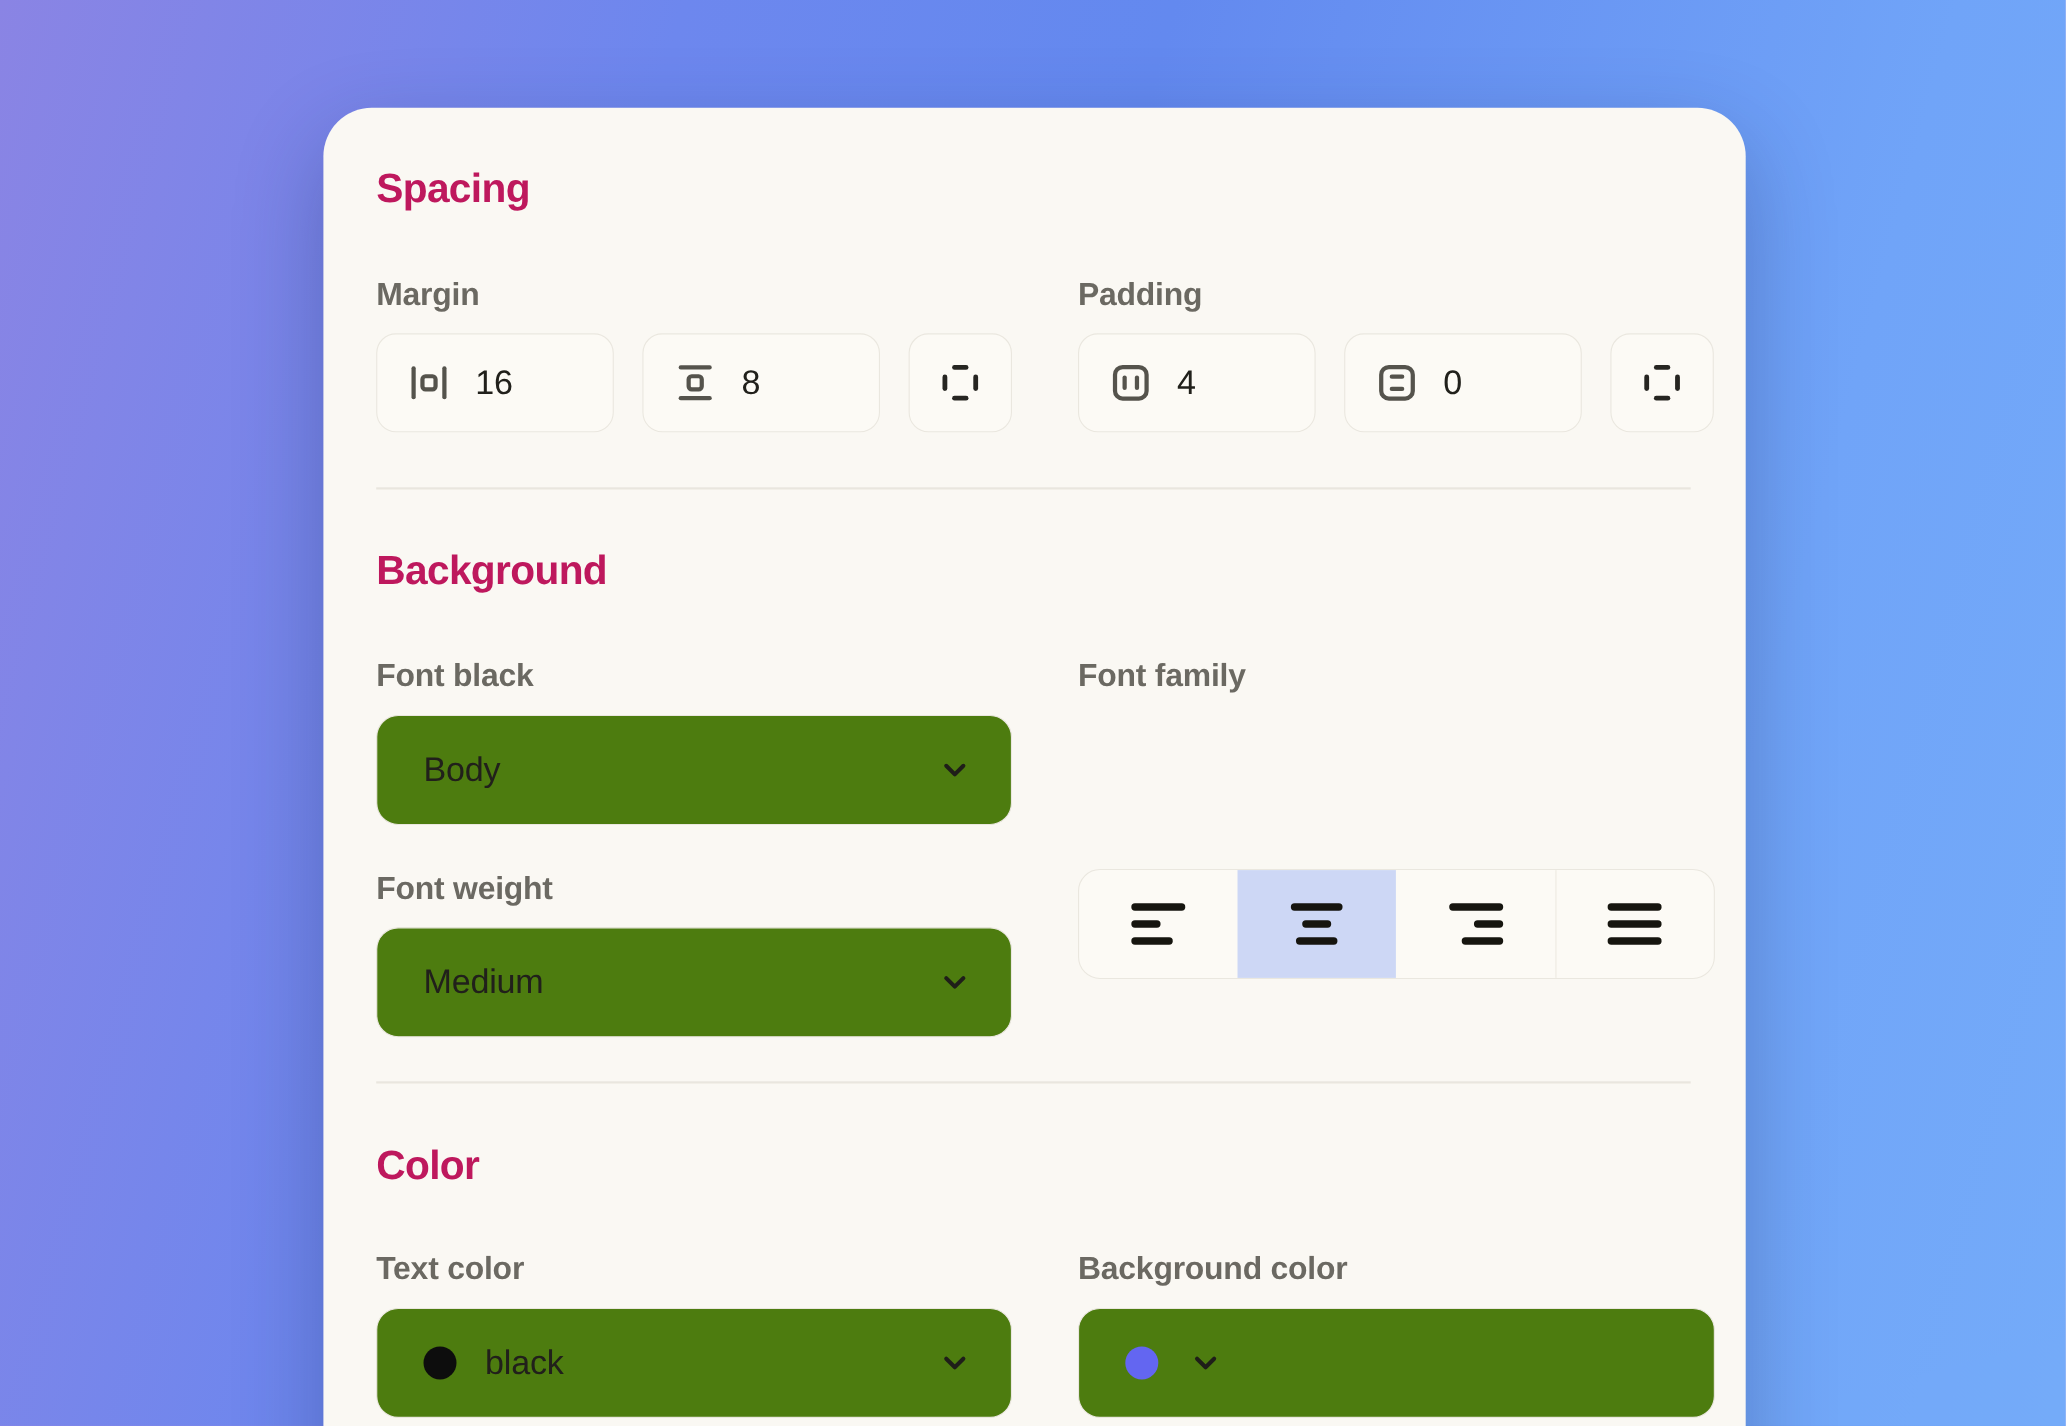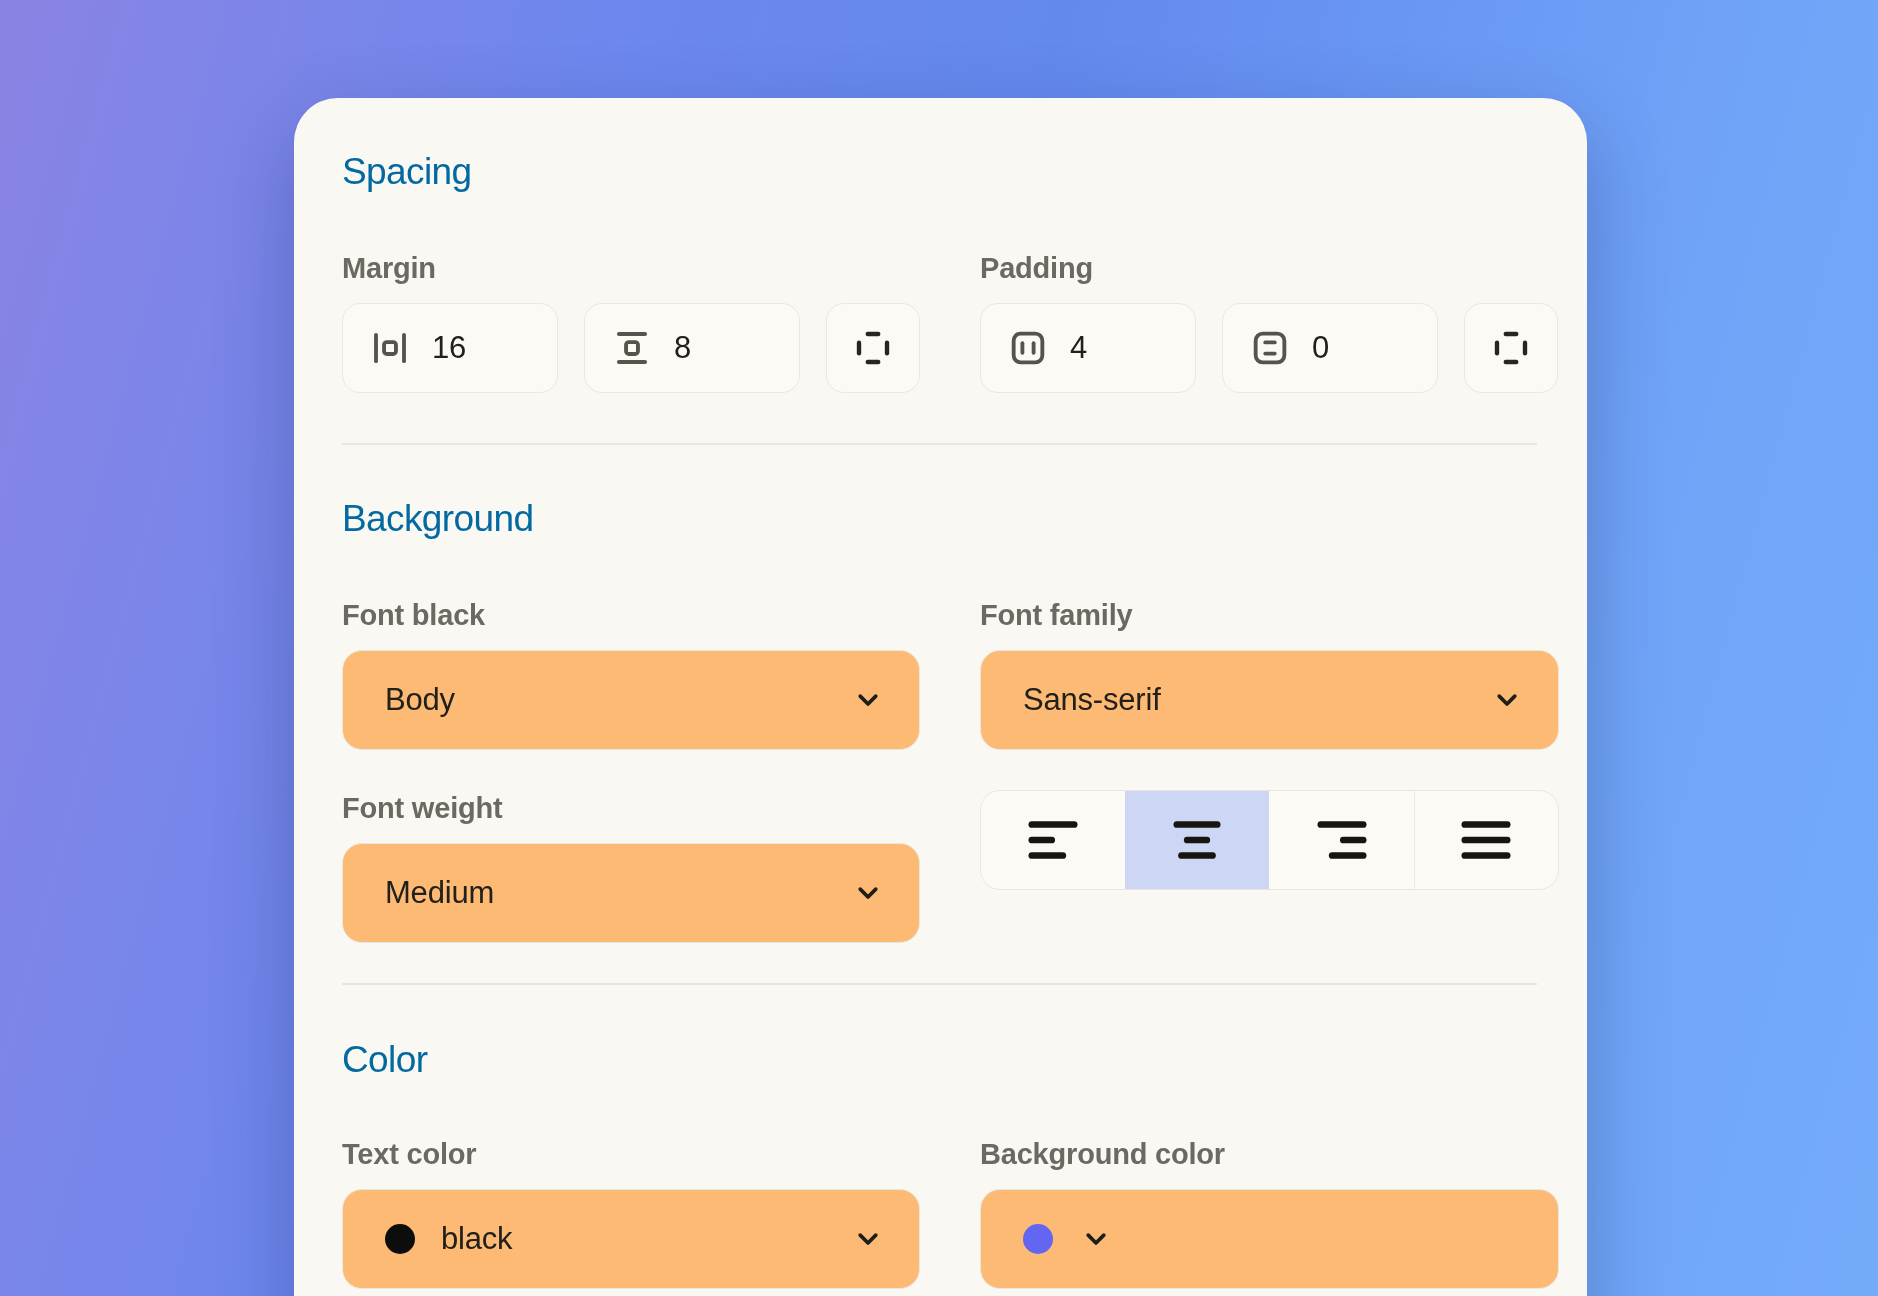--- a/index.html
+++ b/index.html
@@ -16,24 +16,24 @@
     left: 294px; top: 98px;
     width: 1293px; height: 1400px;
     box-sizing: border-box;
     background: #faf8f3;
     border-radius: 44px;
     box-shadow: 0 30px 80px rgba(25, 35, 90, 0.30);
     padding: 52px 50px 0 48px;
   }
   .section-title {
     margin: 0;
-    font-size: 37px; font-weight: 400;
+    font-size: 37px; font-weight: 700;
     line-height: 44px;
     letter-spacing: -0.6px;
-    color: #0369a1;
+    color: #be185d;
   }
   .grid {
     display: grid;
     grid-template-columns: 578px 579px;
     column-gap: 60px;
   }
   .field-label {
     font-size: 29px; font-weight: 600;
     line-height: 36px;
     letter-spacing: -0.2px;
@@ -71,21 +71,21 @@
   .icon { display: inline-flex; align-items: center; justify-content: center; }
   .icon svg { display: block; }
   .spc-icon { color: #55534c; }
   .dash-icon { color: #262521; }
 
   .dropdown {
     height: 100px;
     box-sizing: border-box;
     border: 1.5px solid #eae7df;
     border-radius: 20px;
-    background: #fdba74;
+    background: #4d7c0f;
     display: flex; align-items: center;
     padding: 0 34px 0 42px;
     cursor: pointer;
   }
   .dropdown .control-value { flex: 1; }
   .chevron { color: #1f1e19; }
   .swatch {
     width: 30px; height: 30px; border-radius: 50%;
     margin-right: 26px; flex: 0 0 auto;
     background: #888;
@@ -203,28 +203,20 @@
         <span class="control-value">Body</span>
         <span class="icon chevron">
           <svg width="34" height="34" viewBox="0 0 24 24" fill="none" stroke="currentColor" stroke-width="2.6" stroke-linecap="round" stroke-linejoin="round">
             <path d="M6.5 9.3 L12 14.8 L17.5 9.3"></path>
           </svg>
         </span>
       </div>
     </div>
     <div>
       <div class="field-label">Font family</div>
-      <div class="dropdown">
-        <span class="control-value">Sans-serif</span>
-        <span class="icon chevron">
-          <svg width="34" height="34" viewBox="0 0 24 24" fill="none" stroke="currentColor" stroke-width="2.6" stroke-linecap="round" stroke-linejoin="round">
-            <path d="M6.5 9.3 L12 14.8 L17.5 9.3"></path>
-          </svg>
-        </span>
-      </div>
     </div>
   </div>
 
   <div class="grid row2">
     <div>
       <div class="field-label">Font weight</div>
       <div class="dropdown">
         <span class="control-value">Medium</span>
         <span class="icon chevron">
           <svg width="34" height="34" viewBox="0 0 24 24" fill="none" stroke="currentColor" stroke-width="2.6" stroke-linecap="round" stroke-linejoin="round">

